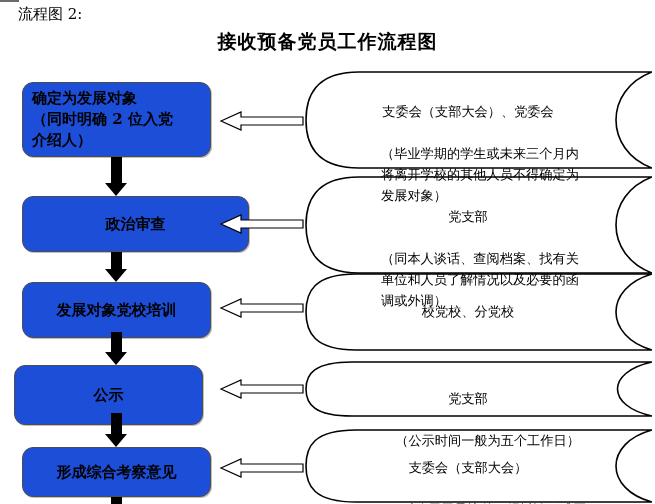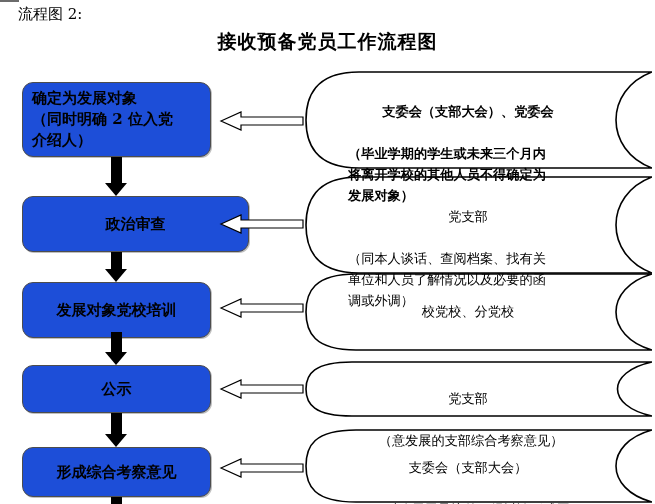--- a/index.html
+++ b/index.html
@@ -124,20 +124,21 @@
     width: 348px;
   }
   .callout .chead {
     display: block;
     text-align: center;
     padding-right: 6px;
   }
   .callout .cbody {
     display: block;
     text-align: left;
+    margin-left: 33px;
   }
   .callout.centered .cbody { text-align: center; }
 </style>
 </head>
 <body>
 
 <div id="header-caret"></div>
 <div id="doc-header">流程图 2:</div>
 <div id="chart-title">接收预备党员工作流程图</div>
 
@@ -148,21 +149,21 @@
 </div>
 
 <div class="proc-box" style="left:22px; top:196px; width:227px; height:56px;">
   <span class="ptext">政治审查</span>
 </div>
 
 <div class="proc-box" style="left:22px; top:282px; width:189px; height:56px;">
   <span class="ptext">发展对象党校培训</span>
 </div>
 
-<div class="proc-box" style="left:22px; top:365px; width:189px; height:48px;">
+<div class="proc-box" style="left:14px; top:365px; width:189px; height:60px;">
   <span class="ptext">公示</span>
 </div>
 
 <div class="proc-box" style="left:22px; top:447px; width:189px; height:50px;">
   <span class="ptext">形成综合考察意见</span>
 </div>
 
 <div class="v-arrow" style="left:97px; top:157px; height:39px;">
   <div class="shaft" style="height:26px;"></div>
   <div class="head" style="top:26px;"></div>
@@ -214,21 +215,21 @@
 <div class="h-arrow" style="left:219px; top:457px;">
   <svg viewBox="0 0 86 22">
     <polygon points="2,11 22,2 22,7 84,7 84,15 22,15 22,20" fill="#ffffff" stroke="#000000" stroke-width="1.2" stroke-linejoin="miter"></polygon>
   </svg>
 </div>
 
 <div class="callout" style="top:70px; height:100px;">
   <svg viewBox="0 0 348 100" preserveAspectRatio="none">
     <path d="M 55,2 L 348,2 C 300,20 300,80 348,98 L 55,98 C 10,98 2,72 2,50 C 2,28 10,2 55,2 Z" fill="#ffffff" stroke="#000000" stroke-width="1.6"></path>
   </svg>
-  <div class="ctext" style="padding-top:10px;font-weight:bold;">
+  <div class="ctext" style="padding-top:10px;">
     <span class="chead">支委会（支部大会）、党委会</span>
     <span class="cbody">（毕业学期的学生或未来三个月内
 将离开学校的其他人员不得确定为
 发展对象）</span>
   </div>
 </div>
 
 <div class="callout" style="top:175px; height:100px;">
   <svg viewBox="0 0 348 100" preserveAspectRatio="none">
     <path d="M 55,2 L 348,2 C 300,20 300,80 348,98 L 55,98 C 10,98 2,72 2,50 C 2,28 10,2 55,2 Z" fill="#ffffff" stroke="#000000" stroke-width="1.6"></path>
@@ -249,21 +250,21 @@
     <span class="chead">校党校、分党校</span>
   </div>
 </div>
 
 <div class="callout centered" style="top:360px; height:58px;">
   <svg viewBox="0 0 348 58" preserveAspectRatio="none">
     <path d="M 48,2 L 348,2 C 302,12 302,46 348,56 L 48,56 C 10,56 2,44 2,29 C 2,14 10,2 48,2 Z" fill="#ffffff" stroke="#000000" stroke-width="1.6"></path>
   </svg>
   <div class="ctext" style="padding-top:7px;">
     <span class="chead">党支部</span>
-    <span class="cbody">（意发展的支部综合考察意见）</span>
+    <span class="cbody">（公示时间一般为五个工作日）</span>
   </div>
 </div>
 
 <div class="callout centered" style="top:428px; height:76px;">
   <svg viewBox="0 0 348 76" preserveAspectRatio="none">
     <path d="M 52,2 L 348,2 C 300,15 300,61 348,74 L 52,74 C 10,74 2,58 2,38 C 2,18 10,2 52,2 Z" fill="#ffffff" stroke="#000000" stroke-width="1.6"></path>
   </svg>
   <div class="ctext" style="padding-top:8px;">
     <span class="chead">支委会（支部大会）</span>
     <span class="cbody">（对公示无异议的，经讨论形成同

